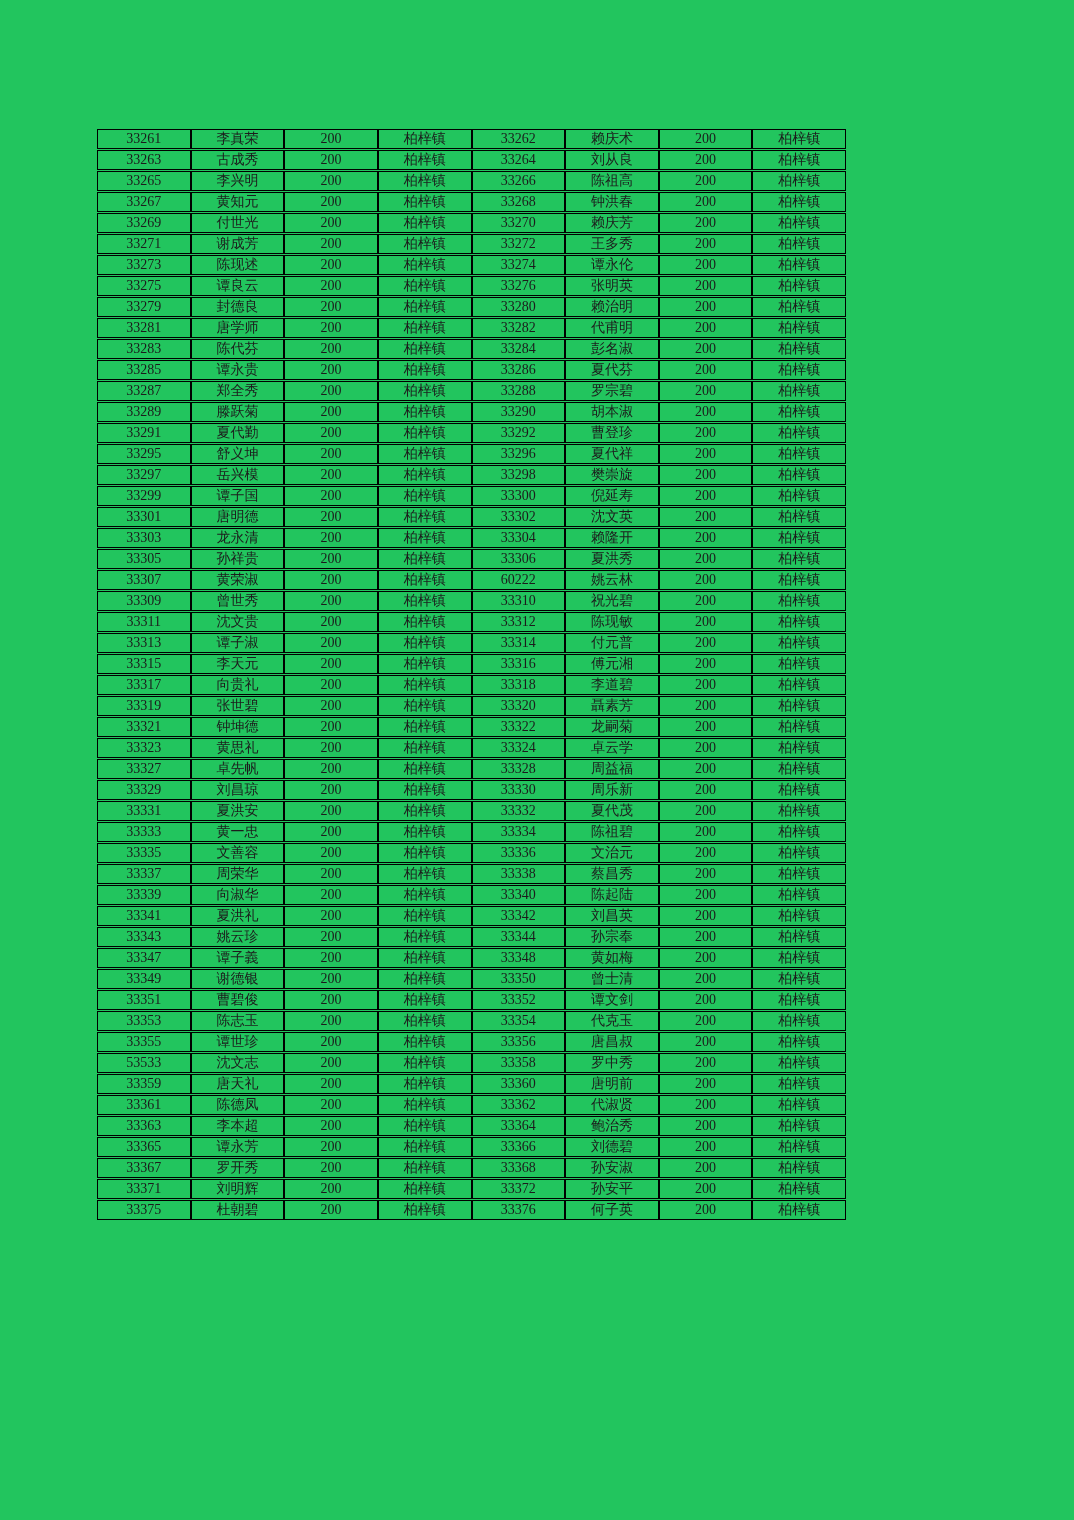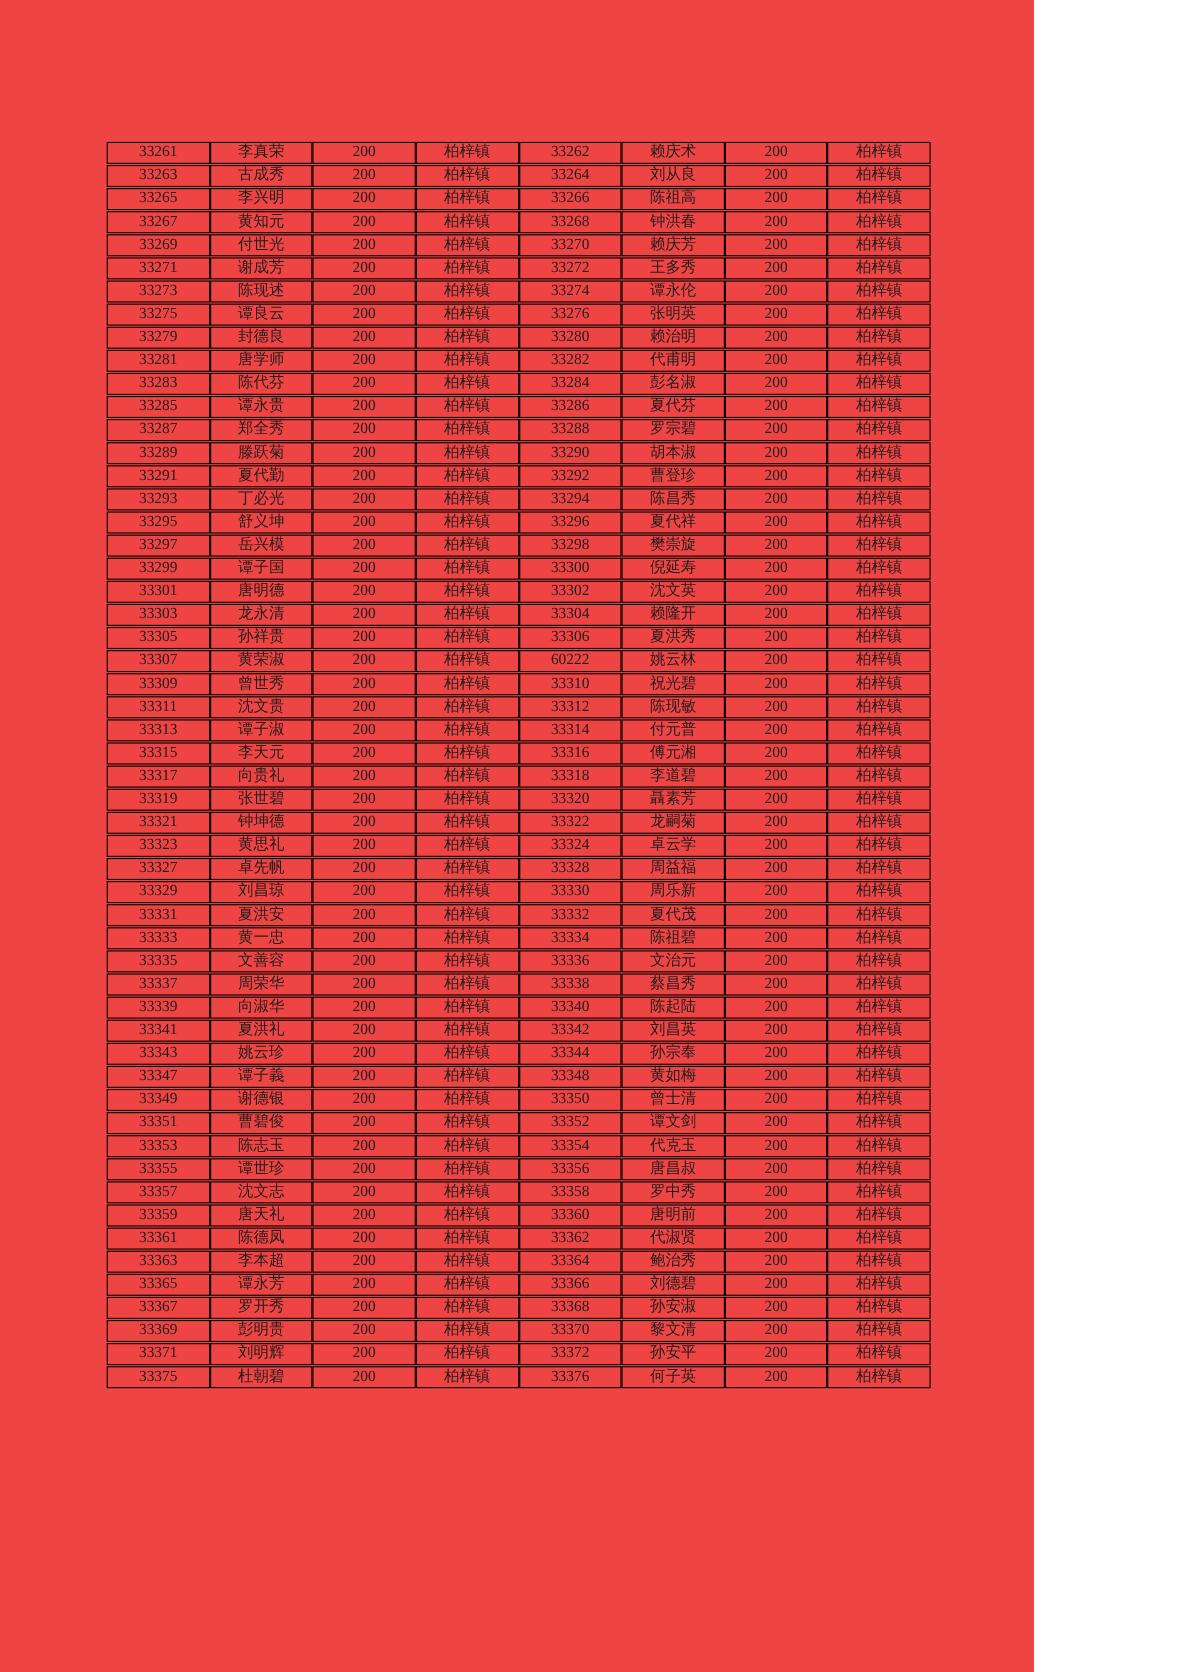--- a/index.html
+++ b/index.html
@@ -10,23 +10,23 @@
   body {
     width: 1074px;
     height: 1520px;
     position: relative;
     font-family: "Liberation Serif", "DejaVu Serif", serif;
     color: #1c1c1c;
   }
   .page {
     position: absolute;
     left: 0; top: 0;
-    width: 940px;
+    width: 1074px;
     height: 1520px;
-    background: #ef4444;
+    background: #22c55e;
     overflow: hidden;
   }
   table.roster {
     position: absolute;
     left: 97px;
     top: 128px;
     width: 749px;
     border-collapse: separate;
     border-spacing: 0 1px; 
     table-layout: fixed;
@@ -204,30 +204,20 @@
           <td>33291</td>
           <td>夏代勤</td>
           <td>200</td>
           <td>柏梓镇</td>
           <td>33292</td>
           <td>曹登珍</td>
           <td>200</td>
           <td>柏梓镇</td>
         </tr>
         <tr>
-          <td>33293</td>
-          <td>丁必光</td>
-          <td>200</td>
-          <td>柏梓镇</td>
-          <td>33294</td>
-          <td>陈昌秀</td>
-          <td>200</td>
-          <td>柏梓镇</td>
-        </tr>
-        <tr>
           <td>33295</td>
           <td>舒义坤</td>
           <td>200</td>
           <td>柏梓镇</td>
           <td>33296</td>
           <td>夏代祥</td>
           <td>200</td>
           <td>柏梓镇</td>
         </tr>
         <tr>
@@ -504,21 +494,21 @@
           <td>33355</td>
           <td>谭世珍</td>
           <td>200</td>
           <td>柏梓镇</td>
           <td>33356</td>
           <td>唐昌叔</td>
           <td>200</td>
           <td>柏梓镇</td>
         </tr>
         <tr>
-          <td>33357</td>
+          <td>53533</td>
           <td>沈文志</td>
           <td>200</td>
           <td>柏梓镇</td>
           <td>33358</td>
           <td>罗中秀</td>
           <td>200</td>
           <td>柏梓镇</td>
         </tr>
         <tr>
           <td>33359</td>
@@ -560,30 +550,20 @@
           <td>200</td>
           <td>柏梓镇</td>
         </tr>
         <tr>
           <td>33367</td>
           <td>罗开秀</td>
           <td>200</td>
           <td>柏梓镇</td>
           <td>33368</td>
           <td>孙安淑</td>
-          <td>200</td>
-          <td>柏梓镇</td>
-        </tr>
-        <tr>
-          <td>33369</td>
-          <td>彭明贵</td>
-          <td>200</td>
-          <td>柏梓镇</td>
-          <td>33370</td>
-          <td>黎文清</td>
           <td>200</td>
           <td>柏梓镇</td>
         </tr>
         <tr>
           <td>33371</td>
           <td>刘明辉</td>
           <td>200</td>
           <td>柏梓镇</td>
           <td>33372</td>
           <td>孙安平</td>

